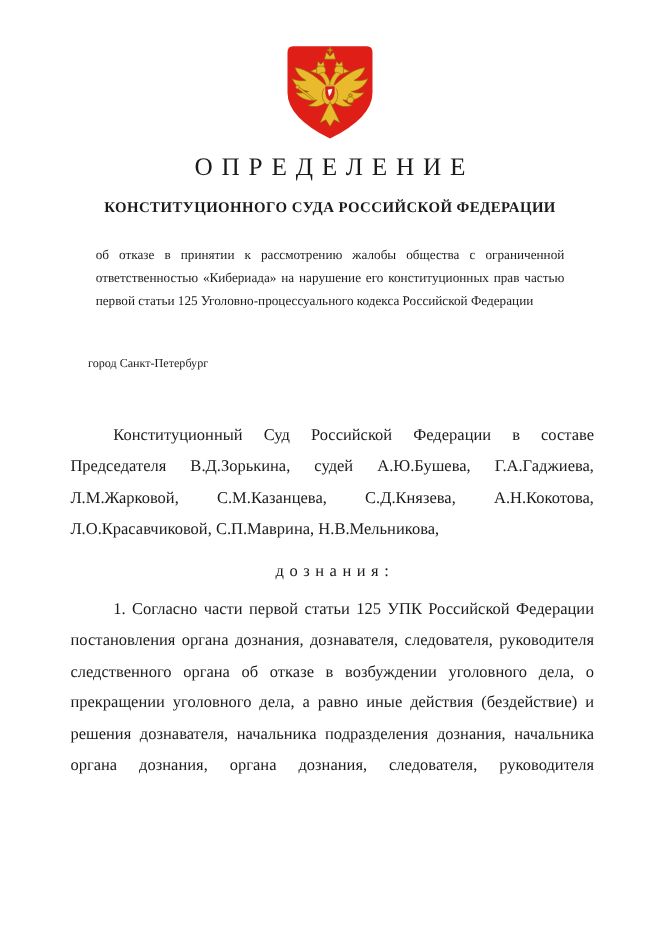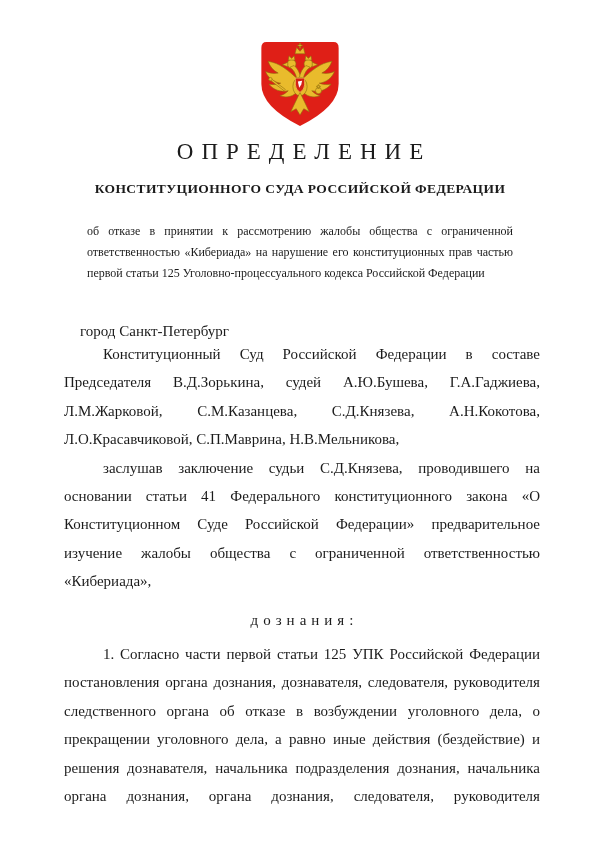--- a/index.html
+++ b/index.html
@@ -54,26 +54,26 @@
     font-size: 12px;
     line-height: 21px;
     text-align: justify;
   }
   .place-date {
     position: absolute;
     top: 320px;
     left: 80px;
     right: 60px;
     display: flex;
-    font-size: 15px;
+    font-size: 11px;
     line-height: 22px;
   }
   .content {
     position: absolute;
-    top: 340px;
+    top: 382px;
     left: 64px;
     width: 476px;
     font-size: 15px;
     line-height: 28.4px;
     text-align: justify;
   }
   .content p {
     margin: 0;
     text-indent: 39px;
   }
@@ -125,18 +125,17 @@
   <h2 class="doc-authority">КОНСТИТУЦИОННОГО СУДА РОССИЙСКОЙ ФЕДЕРАЦИИ</h2>
 
   <p class="case-summary">об отказе в принятии к рассмотрению жалобы общества с ограниченной ответственностью «Кибериада» на нарушение его конституционных прав частью первой статьи 125 Уголовно-процессуального кодекса Российской Федерации</p>
 
   <div class="place-date">
     <span>город Санкт-Петербург</span>
   </div>
 
   <div class="content">
     <p>Конституционный Суд Российской Федерации в составе Председателя В.Д.Зорькина, судей А.Ю.Бушева, Г.А.Гаджиева, Л.М.Жарковой, С.М.Казанцева, С.Д.Князева, А.Н.Кокотова, Л.О.Красавчиковой, С.П.Маврина, Н.В.Мельникова,</p>
-    <p>заслушав заключение судьи С.Д.Князева, проводившего на основании статьи 41 Федерального конституционного закона «О Конституционном Суде Российской Федерации» предварительное изучение жалобы общества с ограниченной ответственностью «Кибериада»,</p>
     <div class="ruling-word">дознания:</div>
     <p class="stretch-last">1. Согласно части первой статьи 125 УПК Российской Федерации постановления органа дознания, дознавателя, следователя, руководителя следственного органа об отказе в возбуждении уголовного дела, о прекращении уголовного дела, а равно иные действия (бездействие) и решения дознавателя, начальника подразделения дознания, начальника органа дознания, органа дознания, следователя, руководителя</p>
   </div>
 
 </div>
 
 </body></html>

